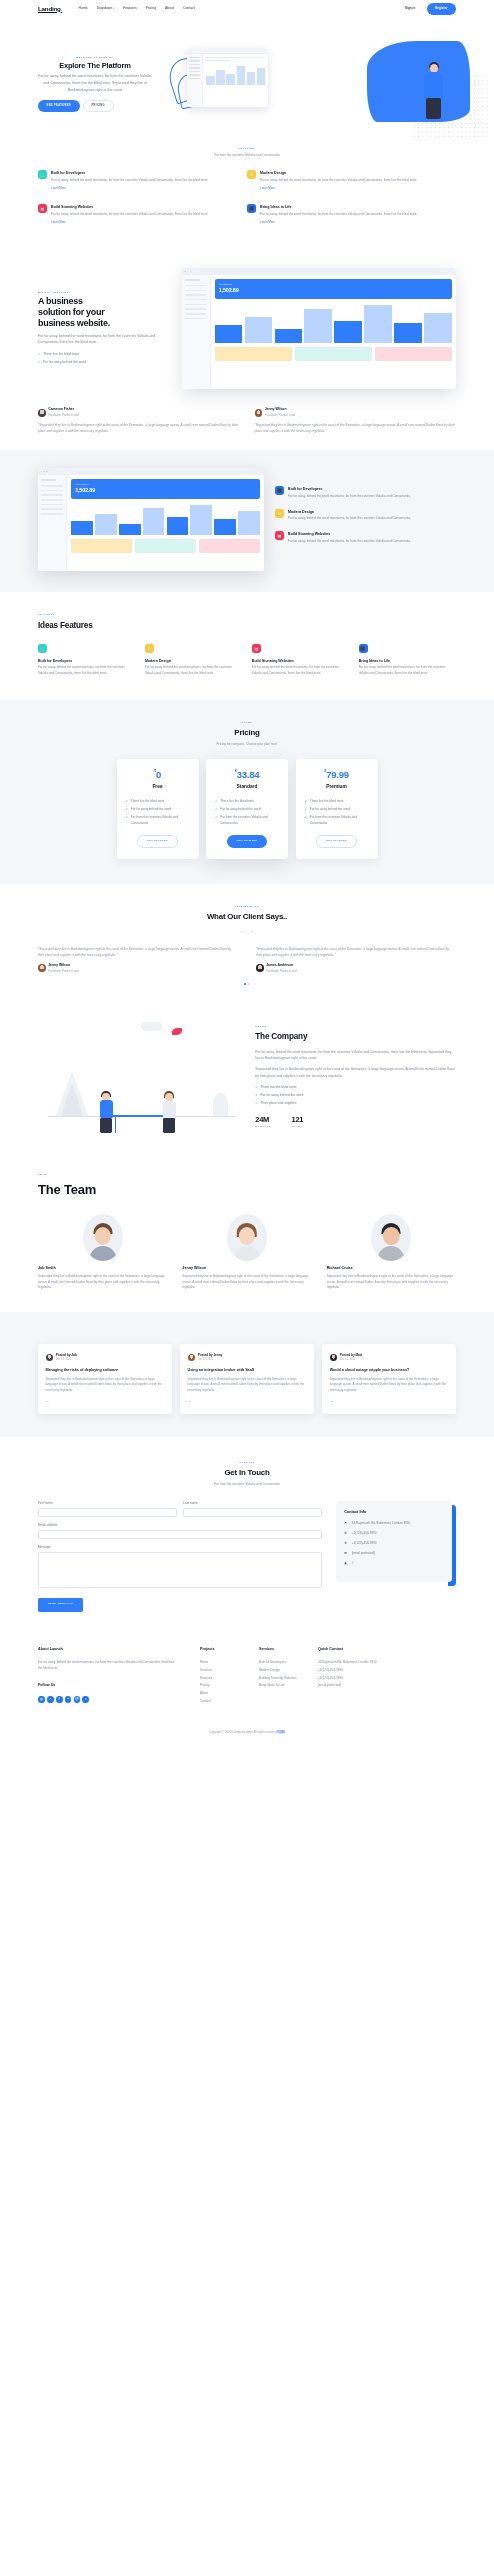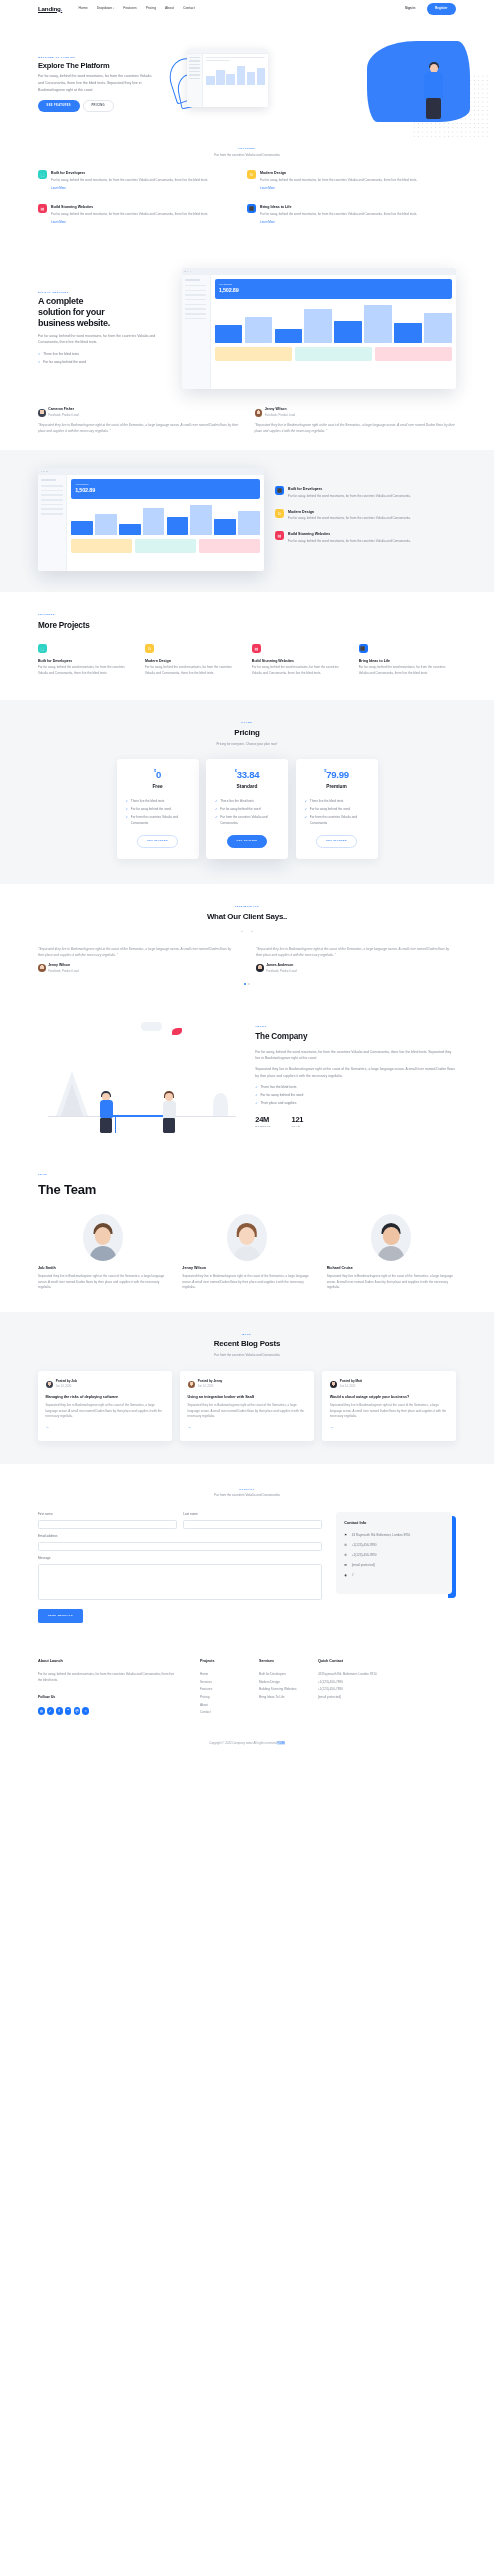--- a/index.html
+++ b/index.html
@@ -42,21 +42,21 @@
   }
   .hero-title .accent { color:#2f7dfb; }
   .dotgrid {
     position:absolute; right:-33px; top:29px; width:77px; height:63px;
     background-image:radial-gradient(#c9ccd2 0.4px, transparent 0.4px);
     background-size:4.3px 4.3px; opacity:.85;
   }
 
   
   .hero-card {
-    margin-top:11px; display:flex; align-items:stretch; position:relative; z-index:3;
+    margin-top:11px; display:flex; align-items:stretch; position:relative; z-index:3;text-align:center;
   }
   .hero-copy { width:122px; padding:9.6px 8.2px 6.8px 0; }
   .eyebrow {
     font-size:2.3px; font-weight:bold; letter-spacing:0.6px; color:#2f7dfb;
     text-transform:uppercase; margin-bottom:2.1px;
   }
   h2.sec-title { font-size:7.5px; font-weight:bold; color:#11141b; letter-spacing:-0.2px; line-height:1.2;}
   .hero-copy p { margin-top:3.4px; font-size:3.6px; line-height:1.85; color:#7c828d; }
   .hero-cta { margin-top:6.2px; display:flex; gap:3.4px; }
   .btn-pill-solid { background:#2f7dfb; color:#fff; font-size:2.6px; letter-spacing:0.4px; padding:3.1px 7.5px; }
@@ -416,21 +416,21 @@
       </div>
     </div>
   </section>
 
   <section style="padding:9.6px 0 16.4px">
     <div class="container">
       <div class="split">
         <div class="left">
           <div class="eyebrow">DIGITAL SERVICES</div>
           <h2 style="font-size:9px;font-weight:bold;color:#11141b;letter-spacing:-0.3px;line-height:1.22">
-            <span>A complete</span><br>
+            <span>A business</span><br>
             <span>solution for your</span><br>
             <span>business website.</span>
           </h2>
           <p>Far far away, behind the word mountains, far from the countries Vokalia and Consonantia, there live the blind texts.</p>
           <ul class="checks">
             <li>
                 <span class="ck">✓</span>
                 <span>There live the blind texts</span>
               </li>
             <li>
@@ -577,21 +577,21 @@
               </div>
           </div>
         </div>
       </div>
     </div>
   </section>
 
   <section style="padding:20.5px 0 23px">
     <div class="container">
       <div class="eyebrow">FEATURES</div>
-      <h2 style="font-size:8.2px;font-weight:bold;color:#11141b;letter-spacing:-0.2px">More Projects</h2>
+      <h2 style="font-size:8.2px;font-weight:bold;color:#11141b;letter-spacing:-0.2px">Ideas Features</h2>
       <div class="f4">
         <div class="cell">
           <div class="ficon teal">⬚</div>
           <h3>Built for Developers</h3>
           <p>Far far away, behind the word mountains, far from the countries Vokalia and Consonantia, there live the blind texts.</p>
         </div>
         <div class="cell">
           <div class="ficon yellow">↻</div>
           <h3>Modern Design</h3>
           <p>Far far away, behind the word mountains, far from the countries Vokalia and Consonantia, there live the blind texts.</p>
@@ -809,25 +809,20 @@
             </div>
           <h4>Richard Cruise</h4>
           <p>Separated they live in Bookmarksgrove right at the coast of the Semantics, a large language ocean. A small river named Duden flows by their place and supplies it with the necessary regelialia.</p>
         </div>
       </div>
     </div>
   </section>
 
   <section class="band-grey" style="padding:20.5px 0 23px">
     <div class="container">
-      <div class="sec-head">
-        <div class="eyebrow">BLOG</div>
-        <h2>Recent Blog Posts</h2>
-        <div class="sub">Far from the countries Vokalia and Consonantia</div>
-      </div>
       <div class="blogs">
         <div class="bcard">
           <div class="bmeta">
             <div class="avatar m1"></div>
             <div>
                 <div class="who">Posted by Job</div>
               <div class="dt">Jun 14, 2020</div>
               </div>
           </div>
           <h4>Managing the risks of deploying software</h4>
@@ -859,20 +854,21 @@
           <a class="arrow" href="#">→</a>
         </div>
       </div>
     </div>
   </section>
 
   <section style="padding:23px 0 16.4px">
     <div class="container">
       <div class="sec-head">
         <div class="eyebrow">CONTACT</div>
+        <h2>Get In Touch</h2>
         <div class="sub">Far from the countries Vokalia and Consonantia</div>
       </div>
       <div class="contact">
         <div class="cform">
           <div class="frow">
             <div class="fgrp">
               <label class="flab">First name</label>
               <input class="fin" type="text" value="" style="">
             </div>
             <div class="fgrp">

